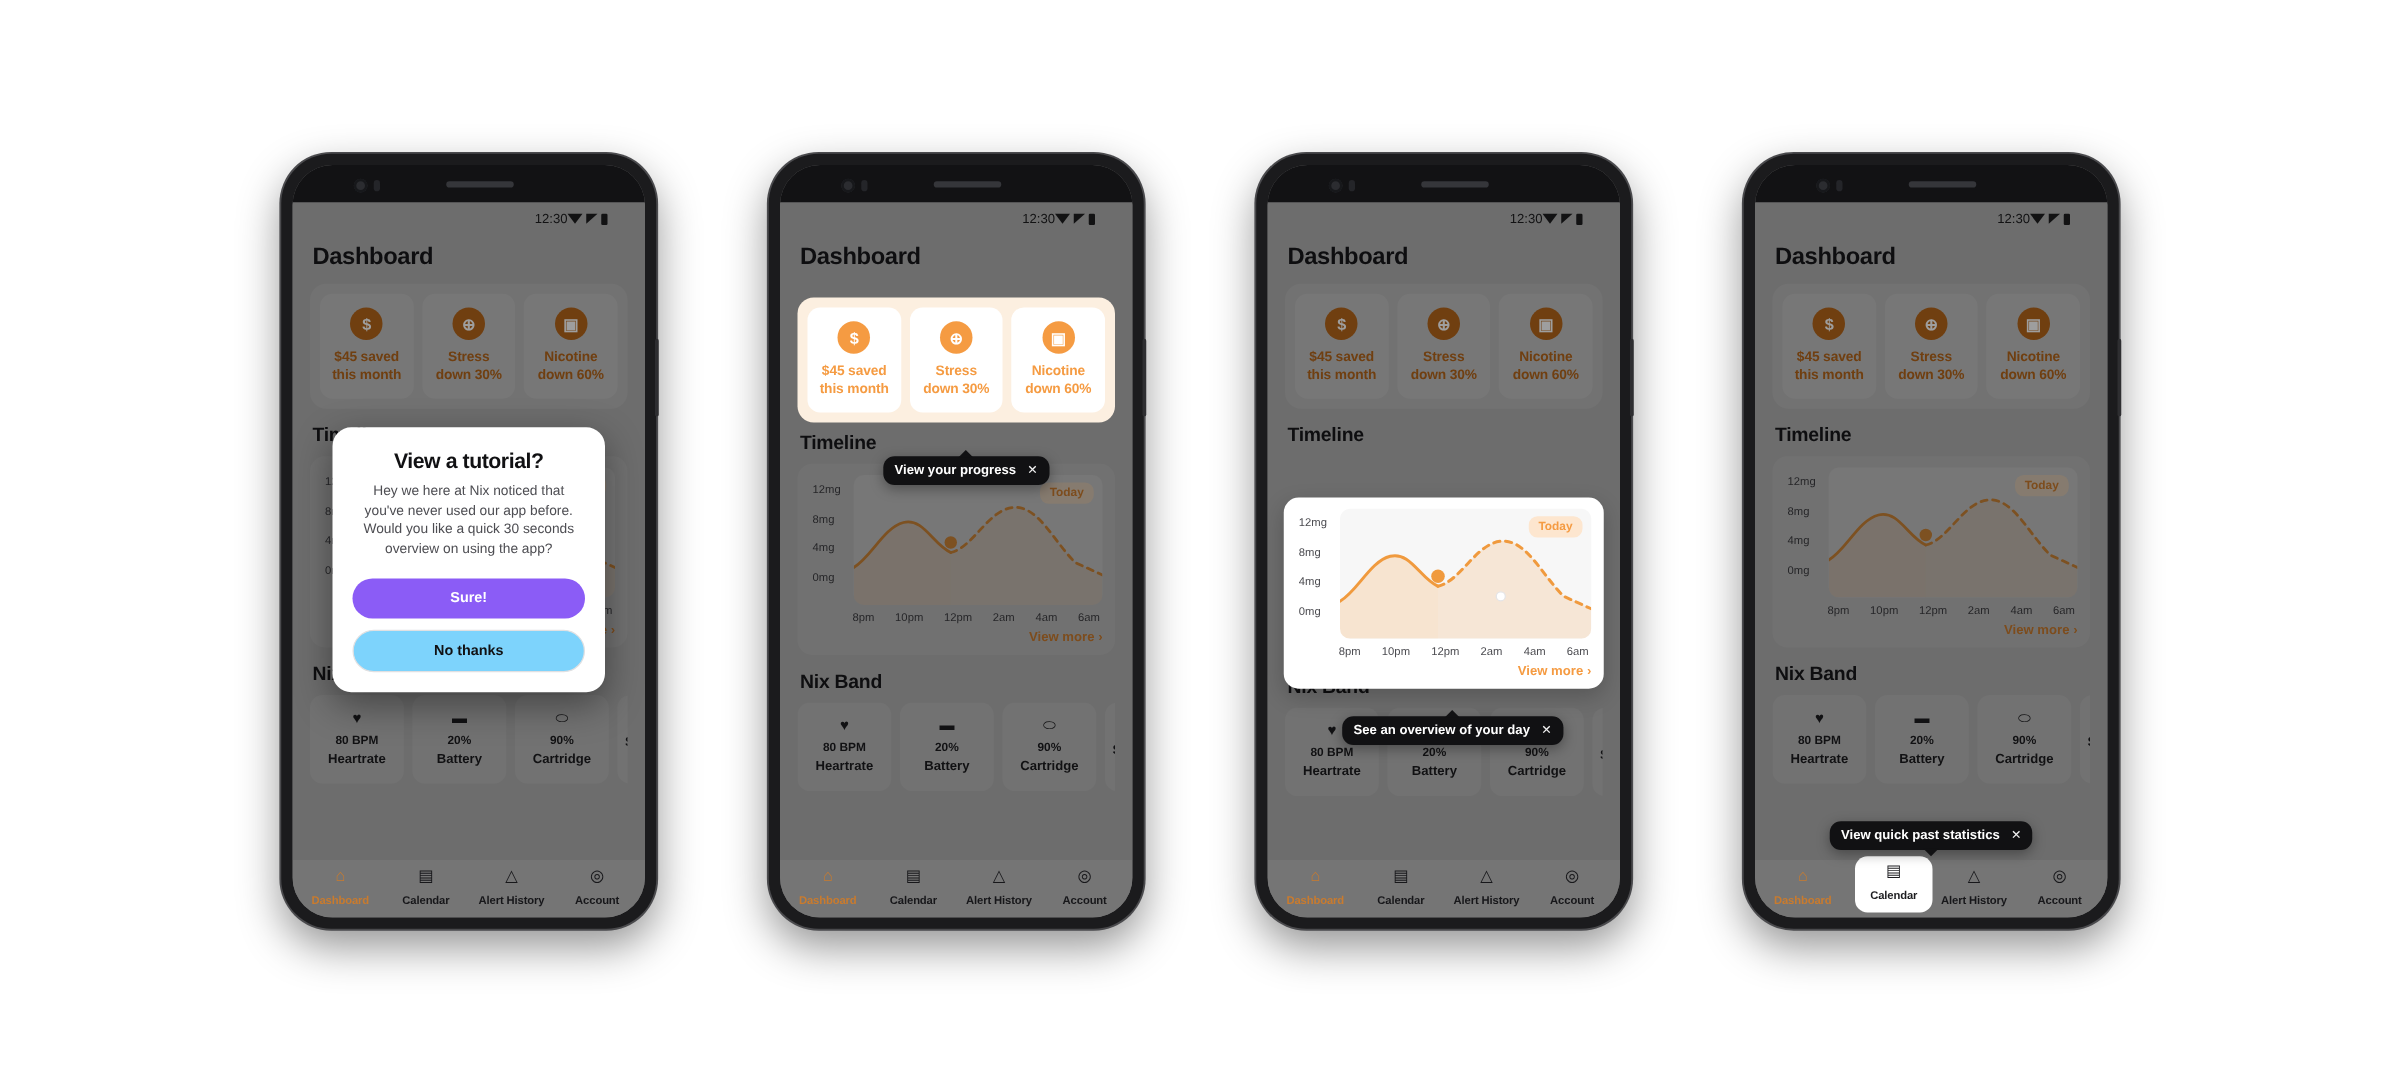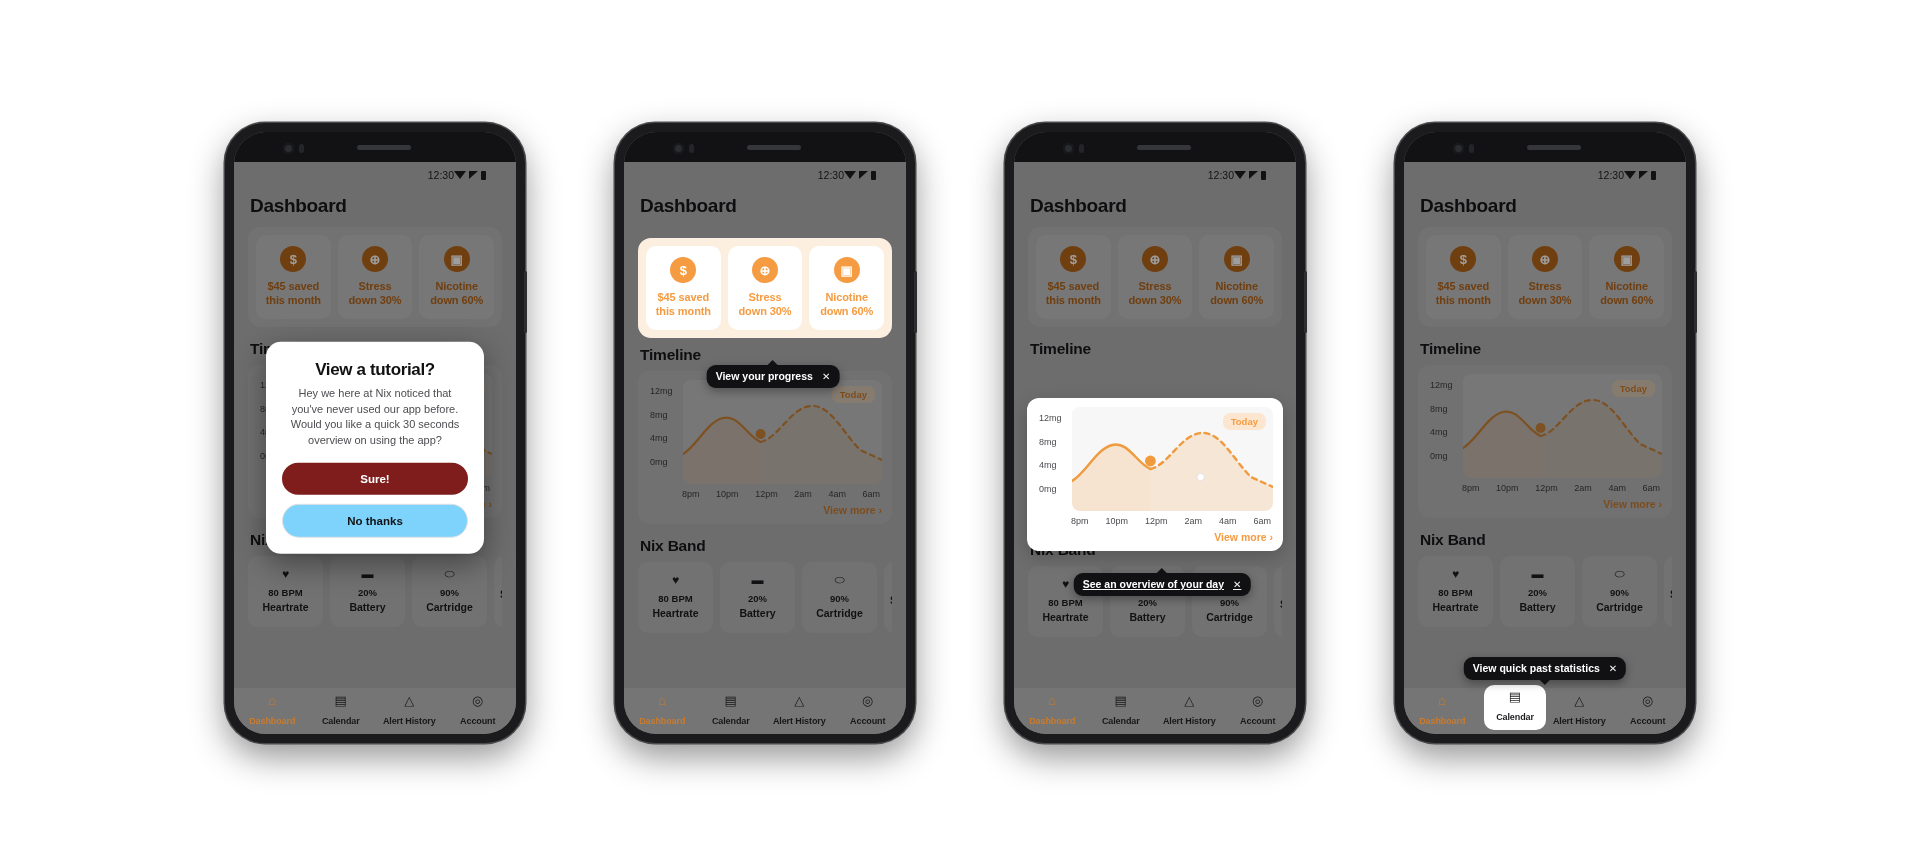--- a/index.html
+++ b/index.html
@@ -274,21 +274,21 @@
   .modal-t {
     font-size: 17px; font-weight: 700; color: #111113;
     letter-spacing: -.35px; margin-bottom: 6px;
   }
   .modal-b {
     font-size: 11px; color: #4d4d52; line-height: 1.42;
     margin-bottom: 15px;
   }
   .btn-primary {
     display: block; width: 100%;
-    background: #7f1d1d; color: #ffffff;
+    background: #8b5cf6; color: #ffffff;
     border: none; border-radius: 22px;
     padding: 10px 0;
     font-size: 11.5px; font-weight: 700;
     font-family: inherit;
     margin-bottom: 9px;
     cursor: pointer;
   }
   .btn-secondary {
     display: block; width: 100%;
     background: #7dd3fc; color: #111113;
@@ -659,21 +659,21 @@
               <span>12pm</span>
               <span>2am</span>
               <span>4am</span>
               <span>6am</span>
             </div>
             <div class="viewmore">
               <span>View more</span> <span>›</span>
             </div>
           </div>
         </div>
-        <div class="tip" style="left:50%; transform:translateX(-46%); top:411px;text-decoration:underline;">
+        <div class="tip" style="left:50%; transform:translateX(-46%); top:411px;">
           <span>See an overview of your day</span>
           <span class="tip-x">✕</span>
         </div>
       </div>
     </div>
   </div>
 
   <div class="phone">
     <div class="phone-inner">
       <div class="notch-bar">

